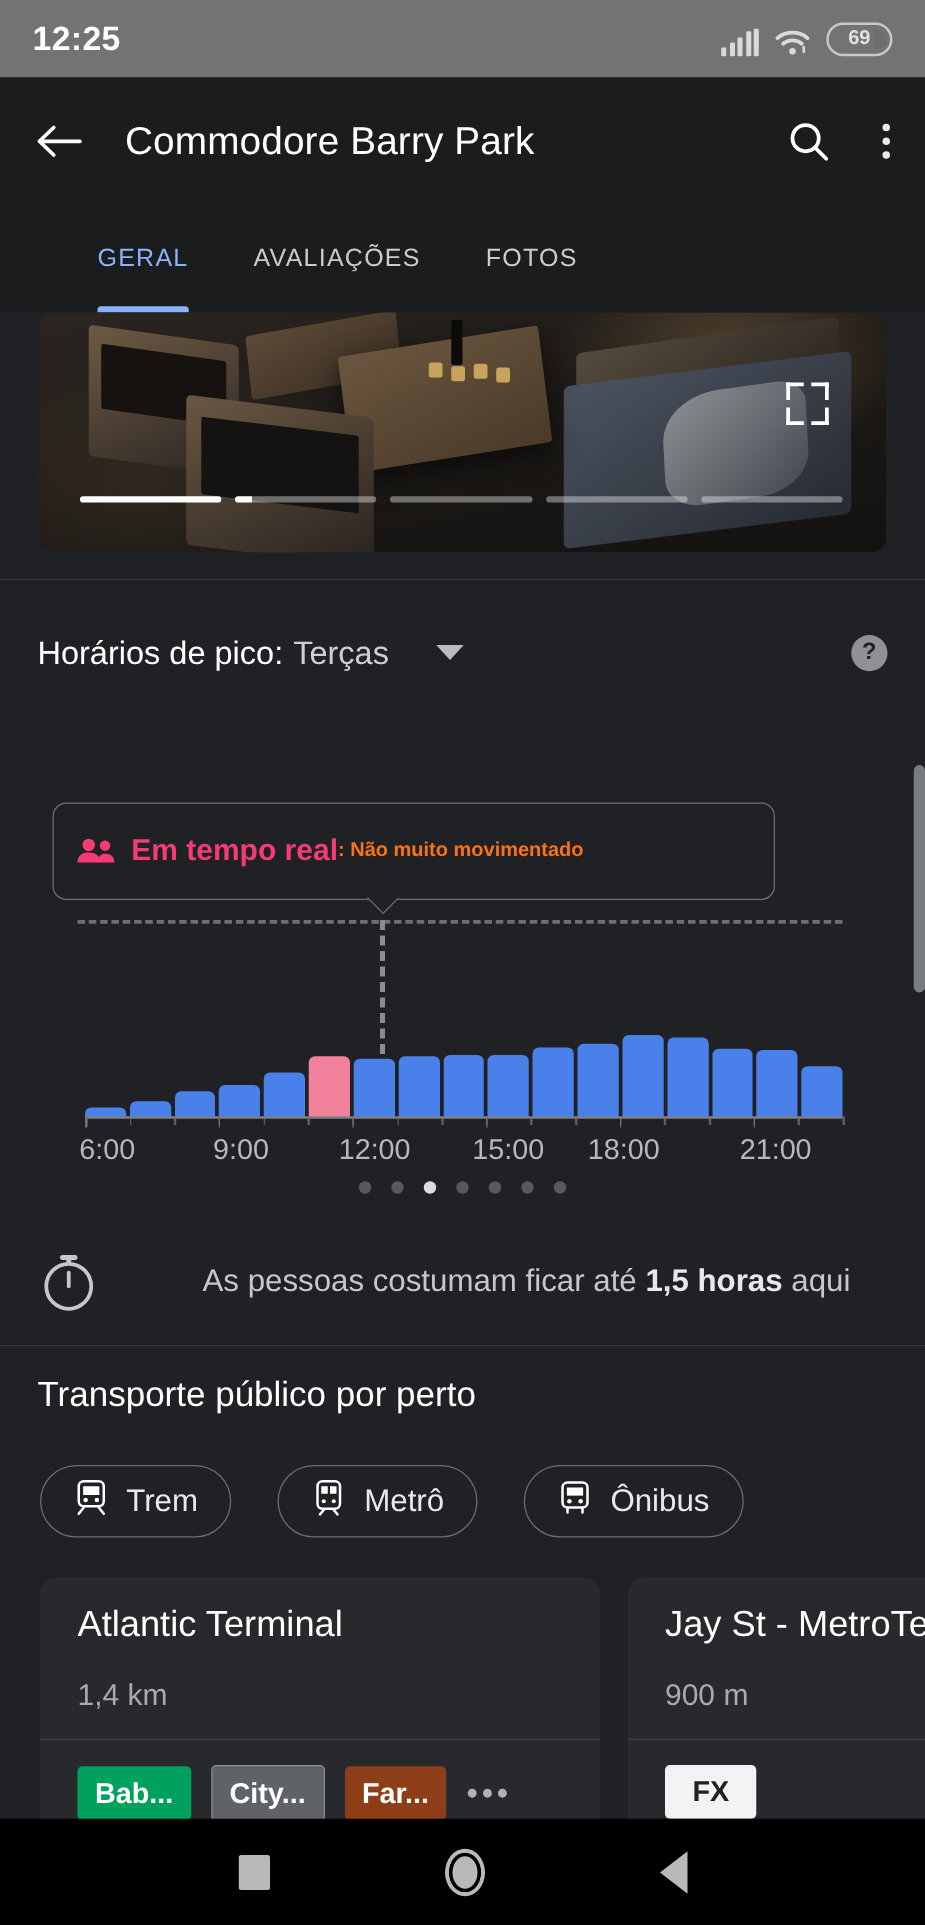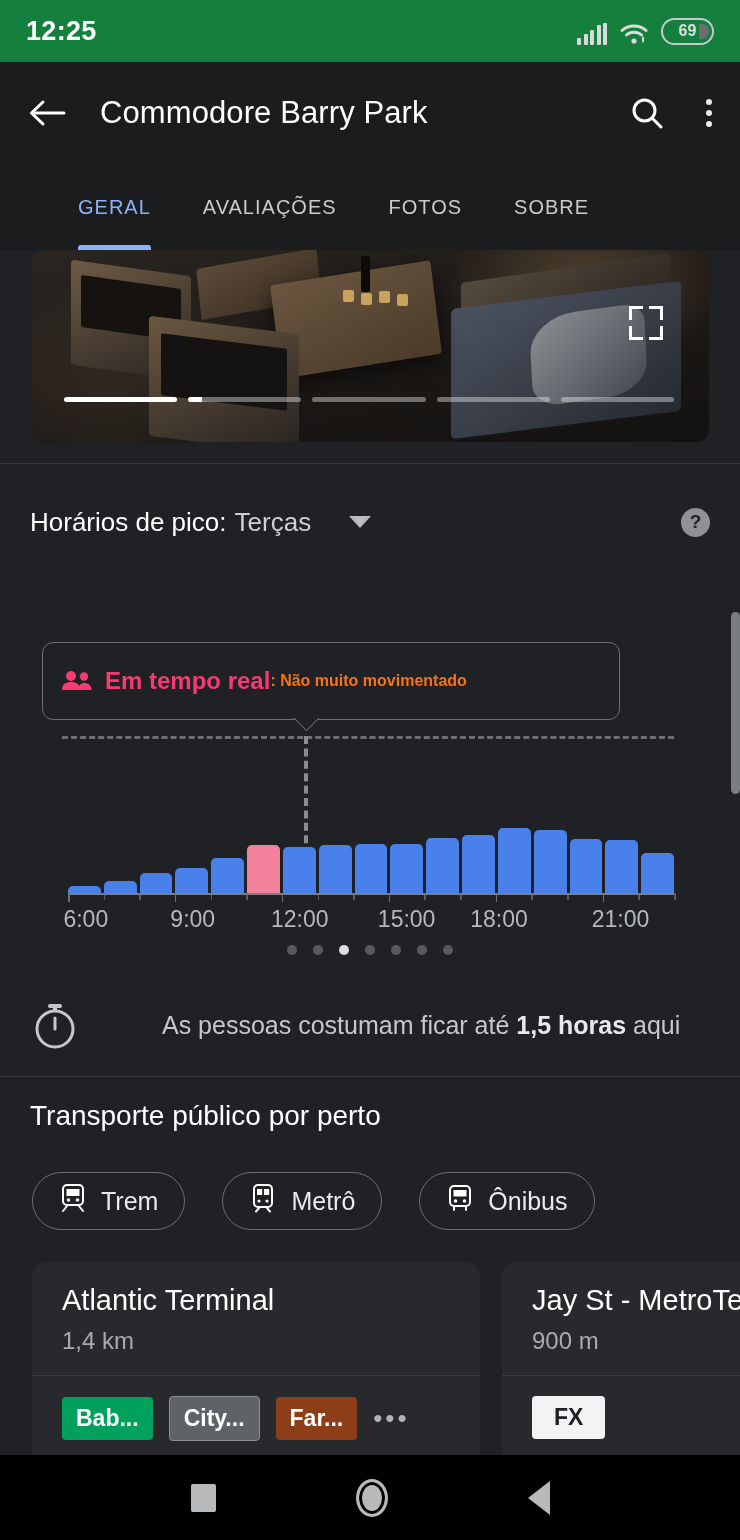--- a/index.html
+++ b/index.html
@@ -13,21 +13,21 @@
     position: relative;
     width: 740px; height: 1540px;
     background: #202124;
     overflow: hidden;
   }
 
   
   .statusbar {
     position: absolute; top: 0; left: 0;
     width: 740px; height: 62px;
-    background: #15803d;
+    background: #737373;
     display: flex; align-items: center;
     padding: 0 26px;
   }
   .clock {
     color: #ffffff; font-size: 27px; font-weight: 700;
     letter-spacing: 0.3px;
   }
   .status-right {
     margin-left: auto; display: flex; align-items: flex-end; gap: 13px;
   }
@@ -254,21 +254,21 @@
     display:flex; align-items:center; gap: 14px; padding: 0 26px;
     color:#e8eaed; font-size:25px; cursor:pointer; white-space:nowrap;
   }
   .cards { position:absolute; top: 1262px; left: 32px; display:flex; gap: 22px; }
   .card {
     width: 448px; background:#28292c; border-radius: 14px; overflow:hidden;
     flex: none;
   }
   .card-top { padding: 22px 30px 20px 30px; }
   .card-name { color:#ffffff; font-size:29px; white-space:nowrap; overflow:hidden; }
-  .card-dist { color:#a8abae; font-size:24px; margin-top: 10px; }
+  .card-dist { color:#a8abae; font-size:24px; margin-top: 26px; }
   .card-sep { height:1px; background:#3c3d41; }
   .card-badges { padding: 20px 30px 24px 30px; display:flex; align-items:center; gap:16px; }
   .badge {
     border-radius: 4px; padding: 8px 14px; color:#fff;
     font-size: 23px; font-weight:700; max-width: 110px;
     overflow:hidden; white-space:nowrap; cursor:pointer;
   }
   .badge.outline { border:1.5px solid #8d9094; }
   .badge-more { color:#b0b3b6; font-size:26px; letter-spacing:3px; cursor:pointer; }
 
@@ -342,21 +342,20 @@
           <b></b>
           <b></b>
       </div>
     </div>
   </div>
 
   <div class="tabs">
     <div class="tab active">GERAL</div>
     <div class="tab">AVALIAÇÕES</div>
     <div class="tab">FOTOS</div>
-    <div class="tab">SOBRE</div>
   </div>
 
   <div class="photo-wrap">
     <div class="photo">
       <div class="pf table-2"></div>
       <div class="pf ch-a"></div>
       <div class="pf sofa-back"></div>
       <div class="pf sofa"></div>
       <div class="pf throw"></div>
       <div class="pf table-main"></div>

